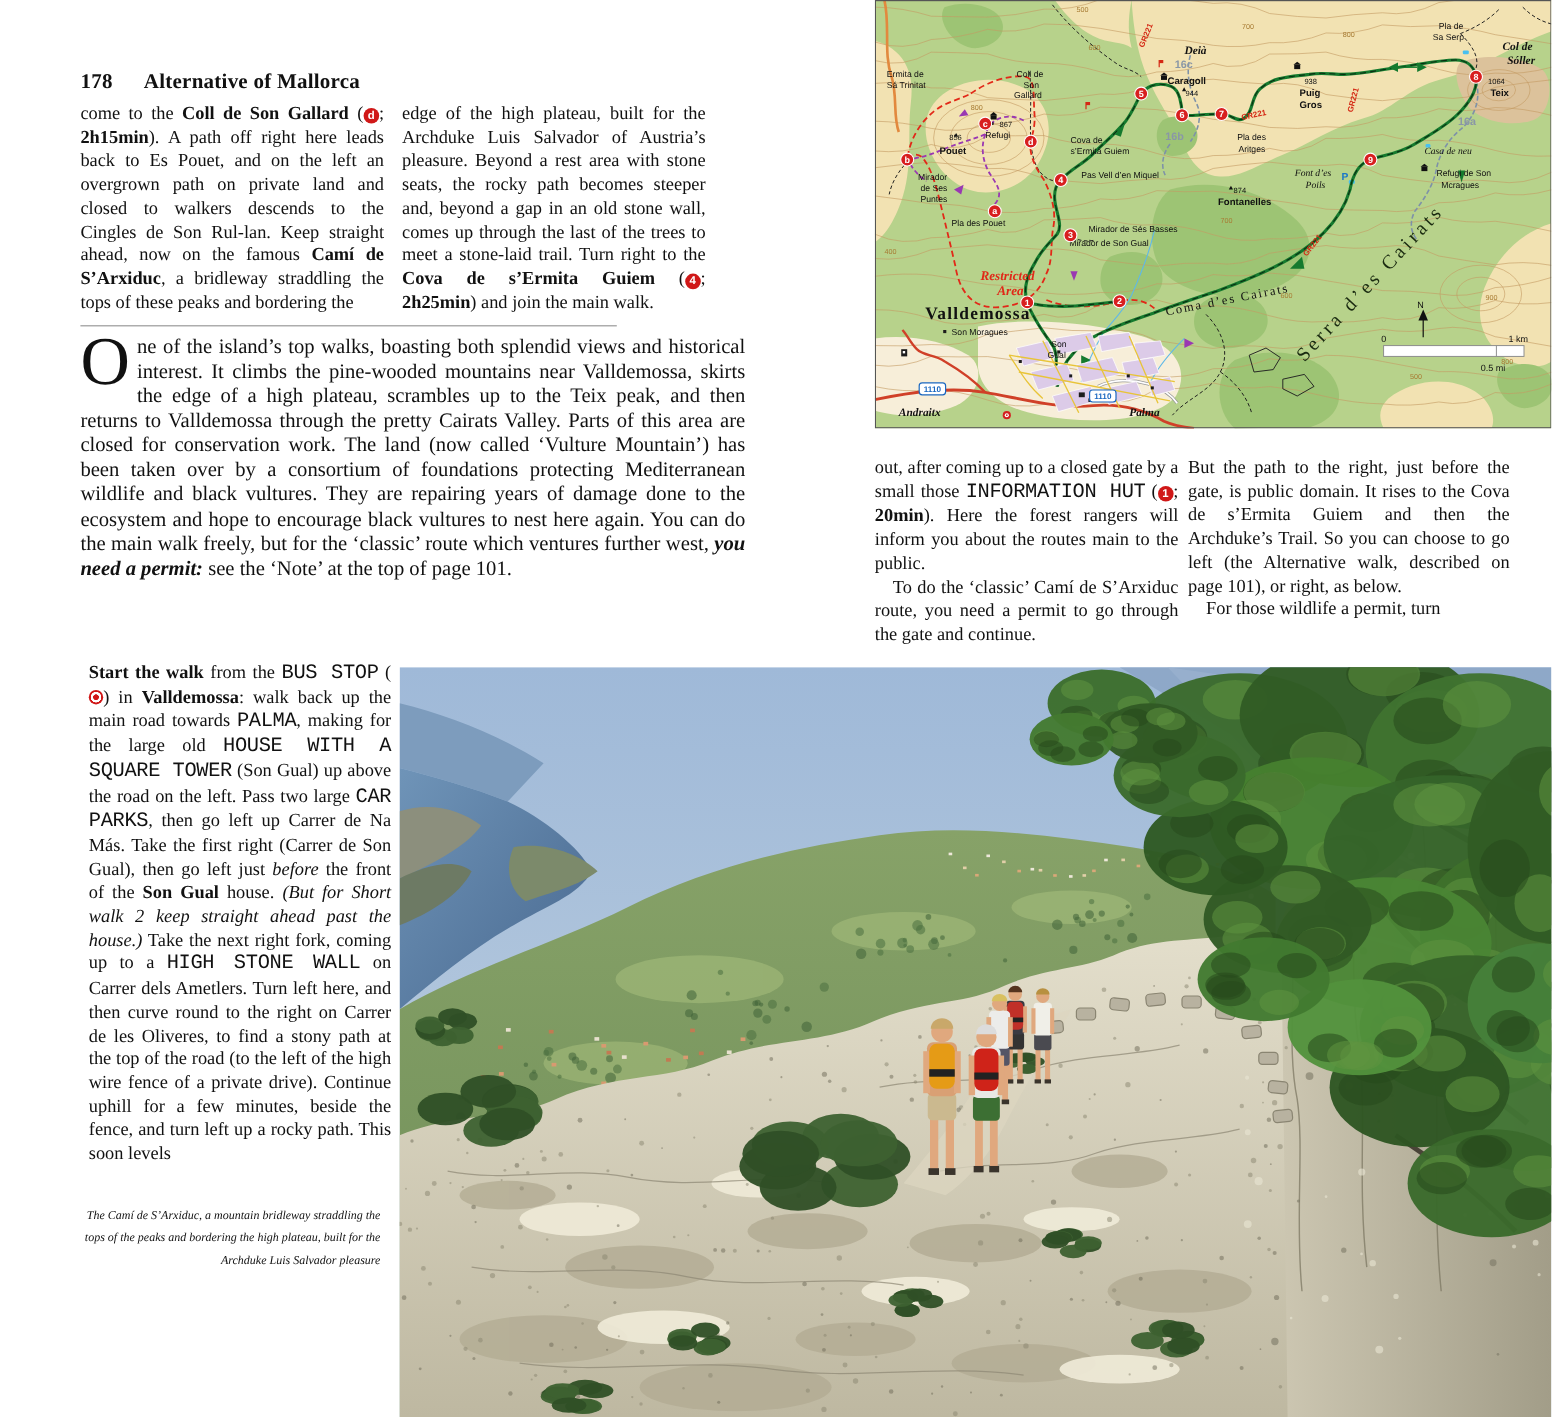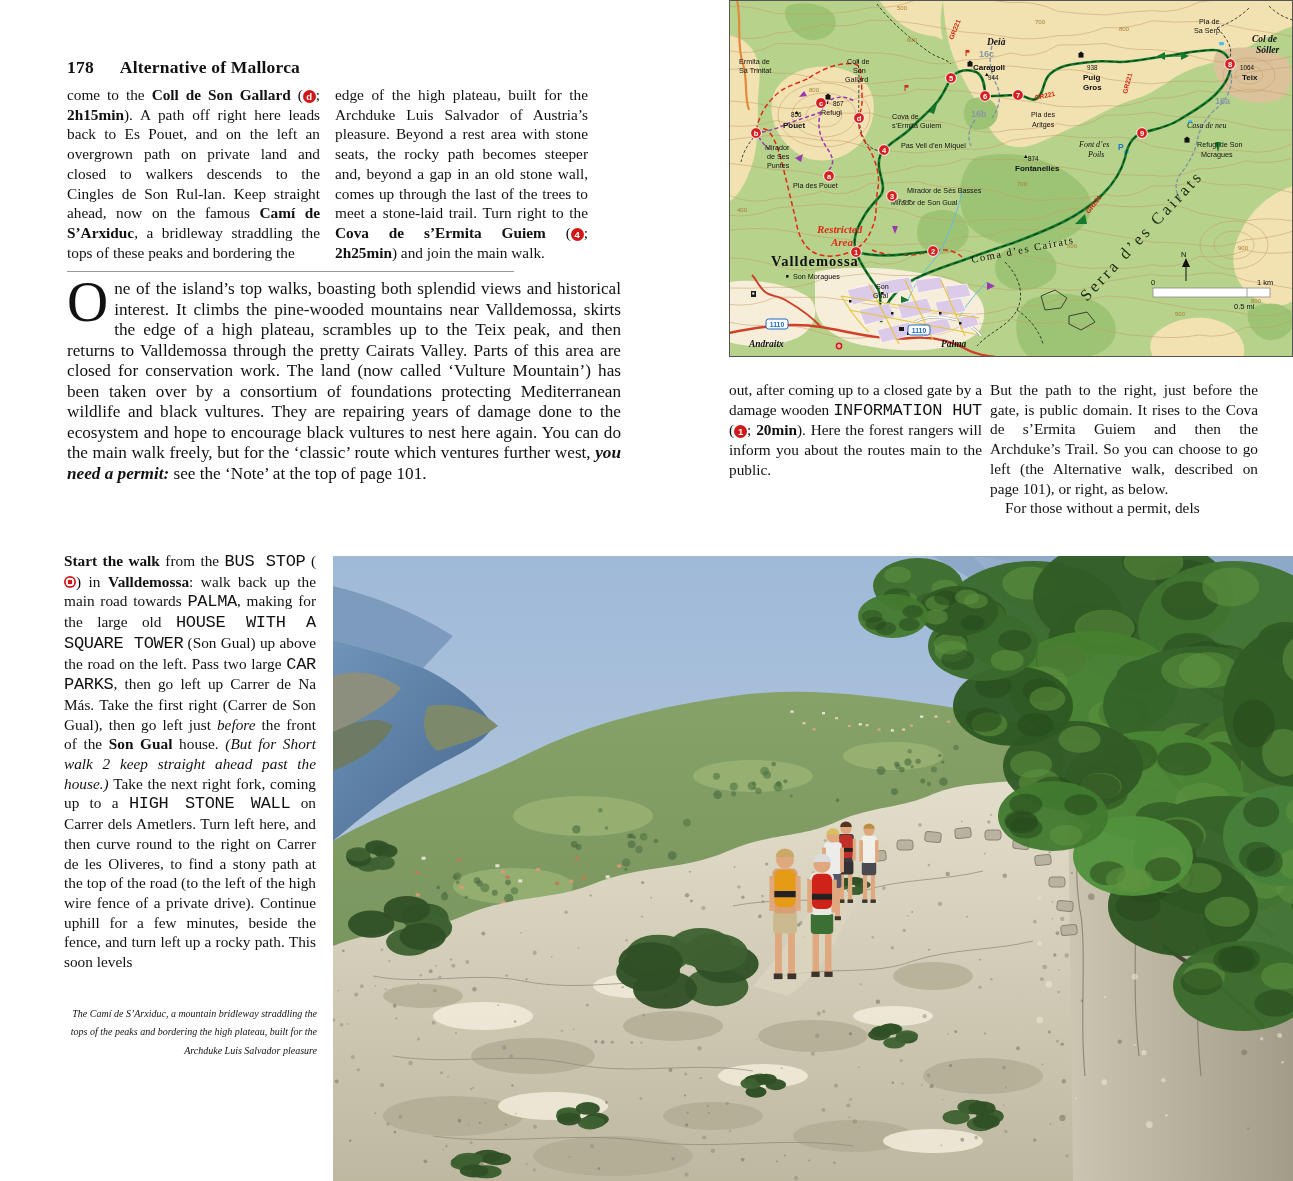--- a/index.html
+++ b/index.html
@@ -8,21 +8,21 @@
   .hdr{position:absolute;left:67px;top:57px;font-size:17.5px;font-weight:bold;letter-spacing:.2px;}
   .hdr .num{margin-right:26px;}
   .col{position:absolute;text-align:justify;font-size:15.3px;line-height:19.7px;}
   .col p{margin:0;}
   .col p.ind{text-indent:15px;}
   #colA{left:67px;top:85px;width:253px;}
   #colB{left:335px;top:85px;width:253px;}
   #rule1{position:absolute;left:67px;top:271px;width:447px;height:1px;background:#999;}
   #intro{left:67px;top:279px;width:554px;font-size:17.2px;line-height:20.5px;}
   #intro .drop{float:left;font-size:57px;line-height:42px;padding:2px 6px 0 0;}
-  #startcol{left:64px;top:551px;width:252px;}
+  #startcol{left:74px;top:551px;width:252px;}
   #colC{left:729px;top:380px;width:253px;}
   #colD{left:990px;top:380px;width:268px;}
   #caption{position:absolute;left:62px;top:1005px;width:255px;text-align:right;
            font-style:italic;font-size:10px;line-height:18.3px;}
   .s-b{font-weight:bold;}
   .s-i{font-style:italic;}
   .s-bi{font-weight:bold;font-style:italic;}
   .s-sc{font-family:Liberation Mono, monospace;font-size:17px;letter-spacing:-.3px;}
   .badge{display:inline-block;width:13px;height:13px;border-radius:50%;background:#d01818;
          color:#fff;font:bold 9.5px/13px "Liberation Sans",sans-serif;text-align:center;vertical-align:0px;}
@@ -68,25 +68,26 @@
   <div id="rule1"></div>
 
   <div id="intro" class="col">
     <span class="drop">O</span><span id="introBody"><span>ne of the island’s top walks, boasting both splendid views and historical interest. It climbs the pine-wooded mountains near Valldemossa, skirts the edge of a high plateau, scrambles up to the Teix peak, and then returns to Valldemossa through the pretty Cairats Valley. Parts of this area are closed for conservation work. The land (now called ‘Vulture Mountain’) has been taken over by a consortium of foundations protecting Mediterranean wildlife and black vultures. They are repairing years of damage done to the ecosystem and hope to encourage black vultures to nest here again. You can do the main walk freely, but for the ‘classic’ route which ventures further west, </span><span class="s-bi">you need a permit:</span><span> see the ‘Note’ at the top of page 101.</span></span>
   </div>
 
   <div id="startcol" class="col">
       <p><span class="s-b">Start the walk</span><span> from the </span><span class="s-sc">BUS STOP</span><span> (</span><span class="busdot"></span><span>) in </span><span class="s-b">Valldemossa</span><span>: walk back up the main road towards </span><span class="s-sc">PALMA</span><span>, making for the large old </span><span class="s-sc">HOUSE WITH A SQUARE TOWER</span><span> (Son Gual) up above the road on the left. Pass two large </span><span class="s-sc">CAR PARKS</span><span>, then go left up Carrer de Na Más. Take the first right (Carrer de Son Gual), then go left just </span><span class="s-i">before</span><span> the front of the </span><span class="s-b">Son Gual</span><span> house. </span><span class="s-i">(But for Short walk 2 keep straight ahead past the house.)</span><span> Take the next right fork, coming up to a </span><span class="s-sc">HIGH STONE WALL</span><span> on Carrer dels Ametlers. Turn left here, and then curve round to the right on Carrer de les Oliveres, to find a stony path at the top of the road (to the left of the high wire fence of a private drive). Continue uphill for a few minutes, beside the fence, and turn left up a rocky path. This soon levels</span></p>
     </div>
   <div id="colC" class="col">
-      <p><span>out, after coming up to a closed gate by a damage wooden </span><span class="s-sc">INFORMATION HUT</span><span> (</span><span class="badge">1</span><span>; </span><span class="s-b">20min</span><span>). Here the forest rangers will inform you about the routes main to the public.</span></p>
+      <p><span>out, after coming up to a closed gate by a small those </span><span class="s-sc">INFORMATION HUT</span><span> (</span><span class="badge">1</span><span>; </span><span class="s-b">20min</span><span>). Here the forest rangers will inform you about the routes main to the public.</span></p>
+      <p class="ind"><span>To do the ‘classic’ Camí de S’Arxiduc route, you need a permit to go through the gate and continue.</span></p>
     </div>
   <div id="colD" class="col">
       <p><span>But the path to the right, just before the gate, is public domain. It rises to the Cova de s’Ermita Guiem and then the Archduke’s Trail. So you can choose to go left (the Alternative walk, described on page 101), or right, as below.</span></p>
-      <p class="ind"><span>For those without a permit, dels</span></p>
+      <p class="ind"><span>For those wildlife a permit, turn</span></p>
     </div>
 
   <div id="caption">The Camí de S’Arxiduc, a mountain bridleway straddling the tops of the peaks and bordering the high plateau, built for the Archduke Luis Salvador pleasure</div>
 
   <div id="mapbox">
     <svg id="mapsvg" width="564" height="357" viewBox="0 0 564 357">
       <rect x="0" y="0" width="564" height="357" fill="#b7d28b"></rect>
       <g id="tan" fill="#f2e2b2" stroke="none">
         <path d="M0,34 C22,40 34,58 30,86 C27,112 32,140 22,168 C14,190 6,198 0,202 Z"></path>
         <path d="M44,96 C52,72 88,60 116,70 C142,78 150,102 142,124 C134,148 112,163 86,160 C58,156 36,122 44,96 Z"></path>

